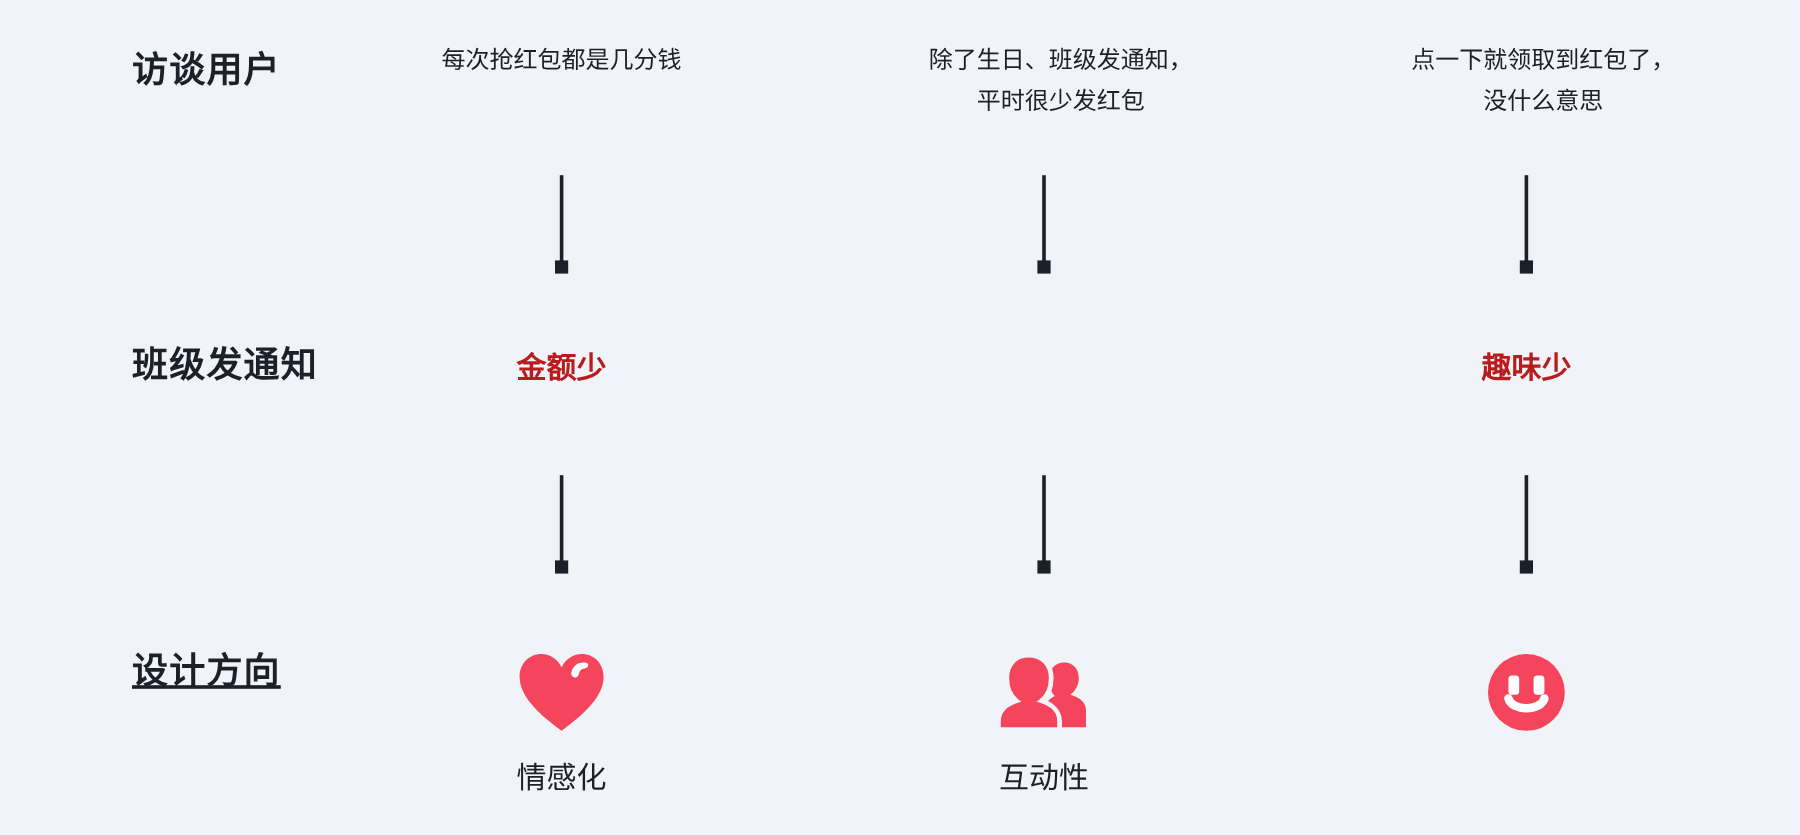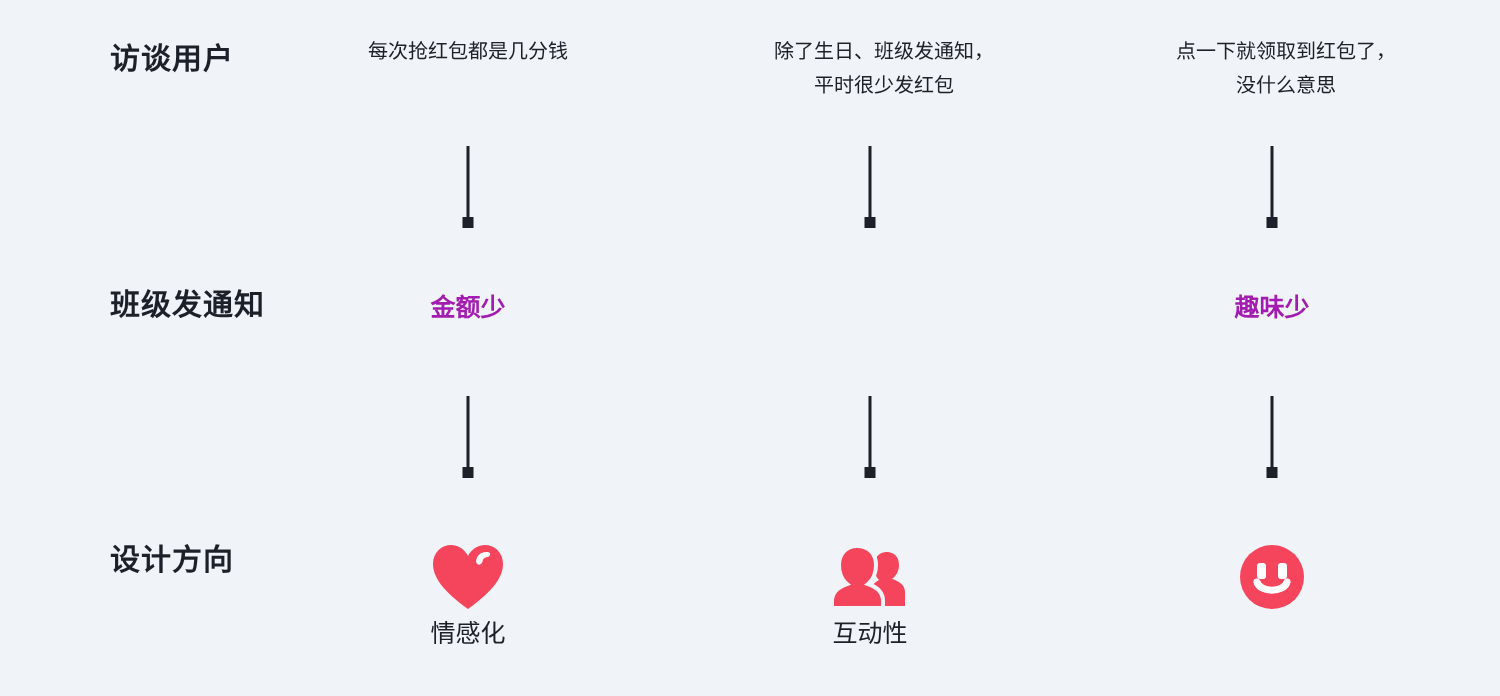--- a/index.html
+++ b/index.html
@@ -29,21 +29,21 @@
     left: 110px;
     font-size: 30px;
     font-weight: 700;
     letter-spacing: 1px;
     color: #1b2029;
     white-space: nowrap;
     line-height: 1;
   }
   .row-label.r1 { top: 44px; }
   .row-label.r2 { top: 290px; }
-  .row-label.r3 { top: 545px; }
+  .row-label.r3 { top: 545px; text-decoration: underline; }
 
   
   .col {
     position: absolute;
     top: 0;
     width: 340px;
     height: 696px;
   }
   .col.c0 { left: 298px; }
   .col.c1 { left: 700px; }
@@ -99,41 +99,42 @@
 
   
   .problem {
     position: absolute;
     top: 291px;
     left: 0;
     width: 340px;
     text-align: center;
     font-size: 25px;
     font-weight: 700;
-    color: #a21caf;
+    color: #b91c1c;
     line-height: 1.3;
   }
 
   
   .direction {
     position: absolute;
     top: 536px;
     left: 0;
     width: 340px;
     text-align: center;
   }
   .icon-wrap {
     width: 100%;
     height: 82px;
     display: flex;
     align-items: center;
     justify-content: center;
   }
   .icon-wrap svg { display: block; }
   .direction-label {
+    margin-top: 16px;
     font-size: 25px;
     color: #1b2029;
     line-height: 1.2;
   }
 </style>
 </head>
 <body>
 
 <div class="board">
 

